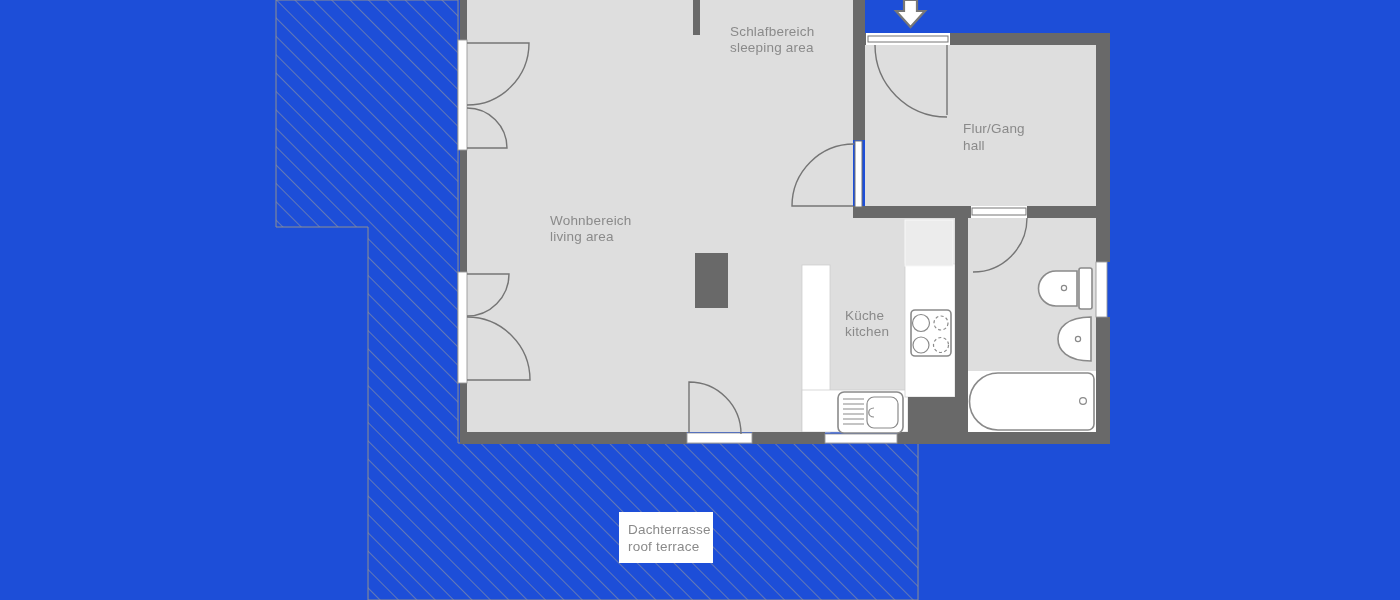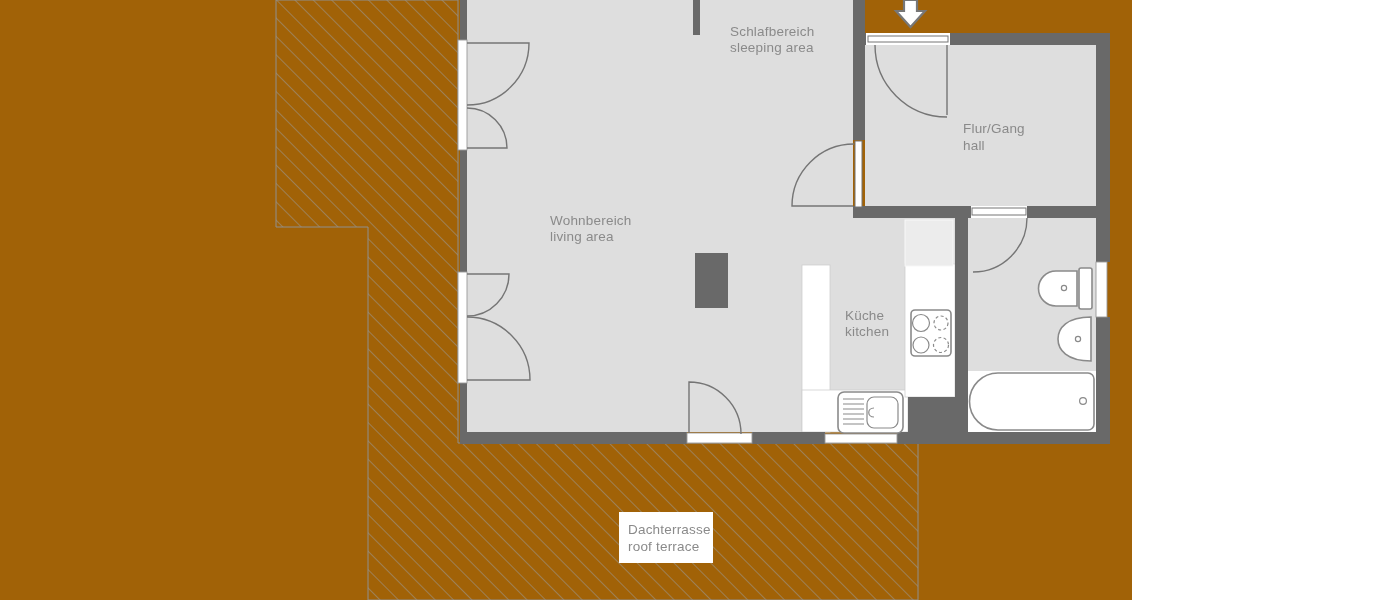--- a/index.html
+++ b/index.html
@@ -1,19 +1,19 @@
 <!DOCTYPE html>
 <html><head>
 <meta charset="utf-8">
 <style>
   html,body{margin:0;padding:0;background:#ffffff;}
   .canvas{
     position:relative;
-    width:1132px;height:600px;
-    background:#a16207;
+    width:1400px;height:600px;
+    background:#1d4ed8;
     font-family:"Liberation Sans", sans-serif;
     overflow:hidden;
   }
   svg{display:block;width:1400px;height:600px;}
   .room-label{
     font-family:"Liberation Sans", sans-serif;
     font-size:13.5px;
     fill:#8a8a8a;
     letter-spacing:.2px;
   }

